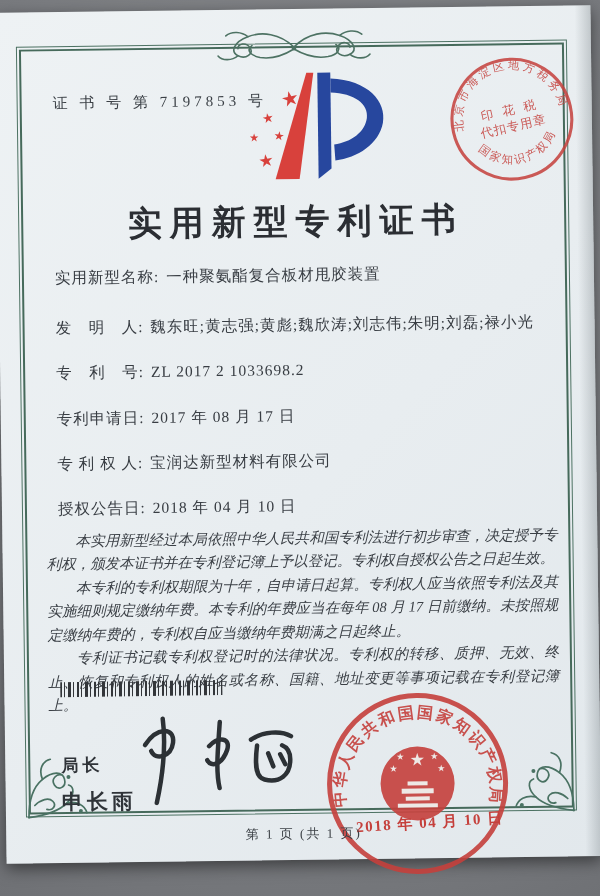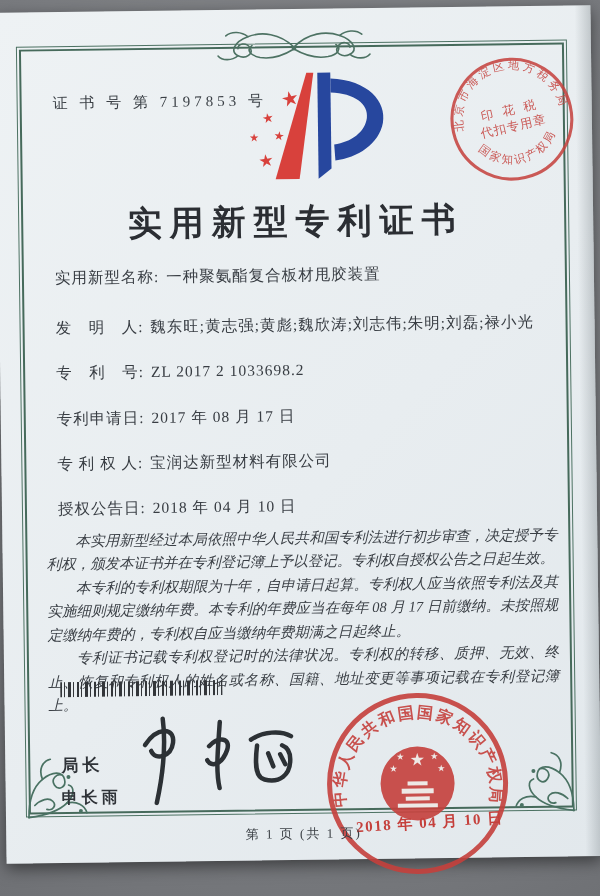--- a/index.html
+++ b/index.html
@@ -30,21 +30,21 @@
   }
   .field{position:absolute;left:56px;right:40px;font-size:15.5px;color:#383d43;letter-spacing:1px;white-space:nowrap;}
   .field .lbl{margin-right:2px;}
   .f0{top:256px}.f1{top:306px}.f2{top:351px}.f3{top:397px}.f4{top:442px}.f5{top:487px}
   .paras{position:absolute;left:44px;right:40px;top:518px;color:#3a3f45;
     font-size:14.5px;line-height:1.62;font-style:italic;text-align:justify;}
   .paras p{margin:0;text-indent:2em;}
   .barcode{position:absolute;left:56px;top:670px;width:162px;height:15px;
     background:repeating-linear-gradient(90deg,#33363a 0 2px,rgba(0,0,0,0) 2px 4px,#33363a 4px 5px,rgba(0,0,0,0) 5px 8px,#33363a 8px 11px,rgba(0,0,0,0) 11px 13px,#33363a 13px 14px,rgba(0,0,0,0) 14px 17px);}
   .sig-title{position:absolute;left:56px;top:742px;font-size:17px;font-weight:600;letter-spacing:4px;color:#2f3338;text-align:right;}
-  .sig-name{position:absolute;left:56px;top:776px;font-size:16px;font-weight:600;letter-spacing:4px;color:#2f3338;}
+  .sig-name{position:absolute;left:56px;top:776px;font-size:21px;font-weight:600;letter-spacing:4px;color:#2f3338;}
   .sig-script{position:absolute;left:118px;top:700px;width:195px;height:112px;}
   .seal{position:absolute;left:316px;top:680px;width:192px;height:192px;opacity:.9;}
   .seal-date{position:absolute;left:350px;top:806px;font-size:15px;font-weight:600;color:#c5403c;
     letter-spacing:1.5px;transform:rotate(-3deg);white-space:nowrap;}
   .page-footer{position:absolute;left:0;right:0;top:816px;text-align:center;
     font-size:13px;letter-spacing:2px;color:#3c4146;}
   .ornament-top{position:absolute;left:50%;top:18px;transform:translateX(-50%);width:220px;height:36px;}
   .flourish{position:absolute;width:66px;height:66px;bottom:42px;}
   .flourish.bl{left:19px;}
   .flourish.br{right:23px;transform:scaleX(-1);}

